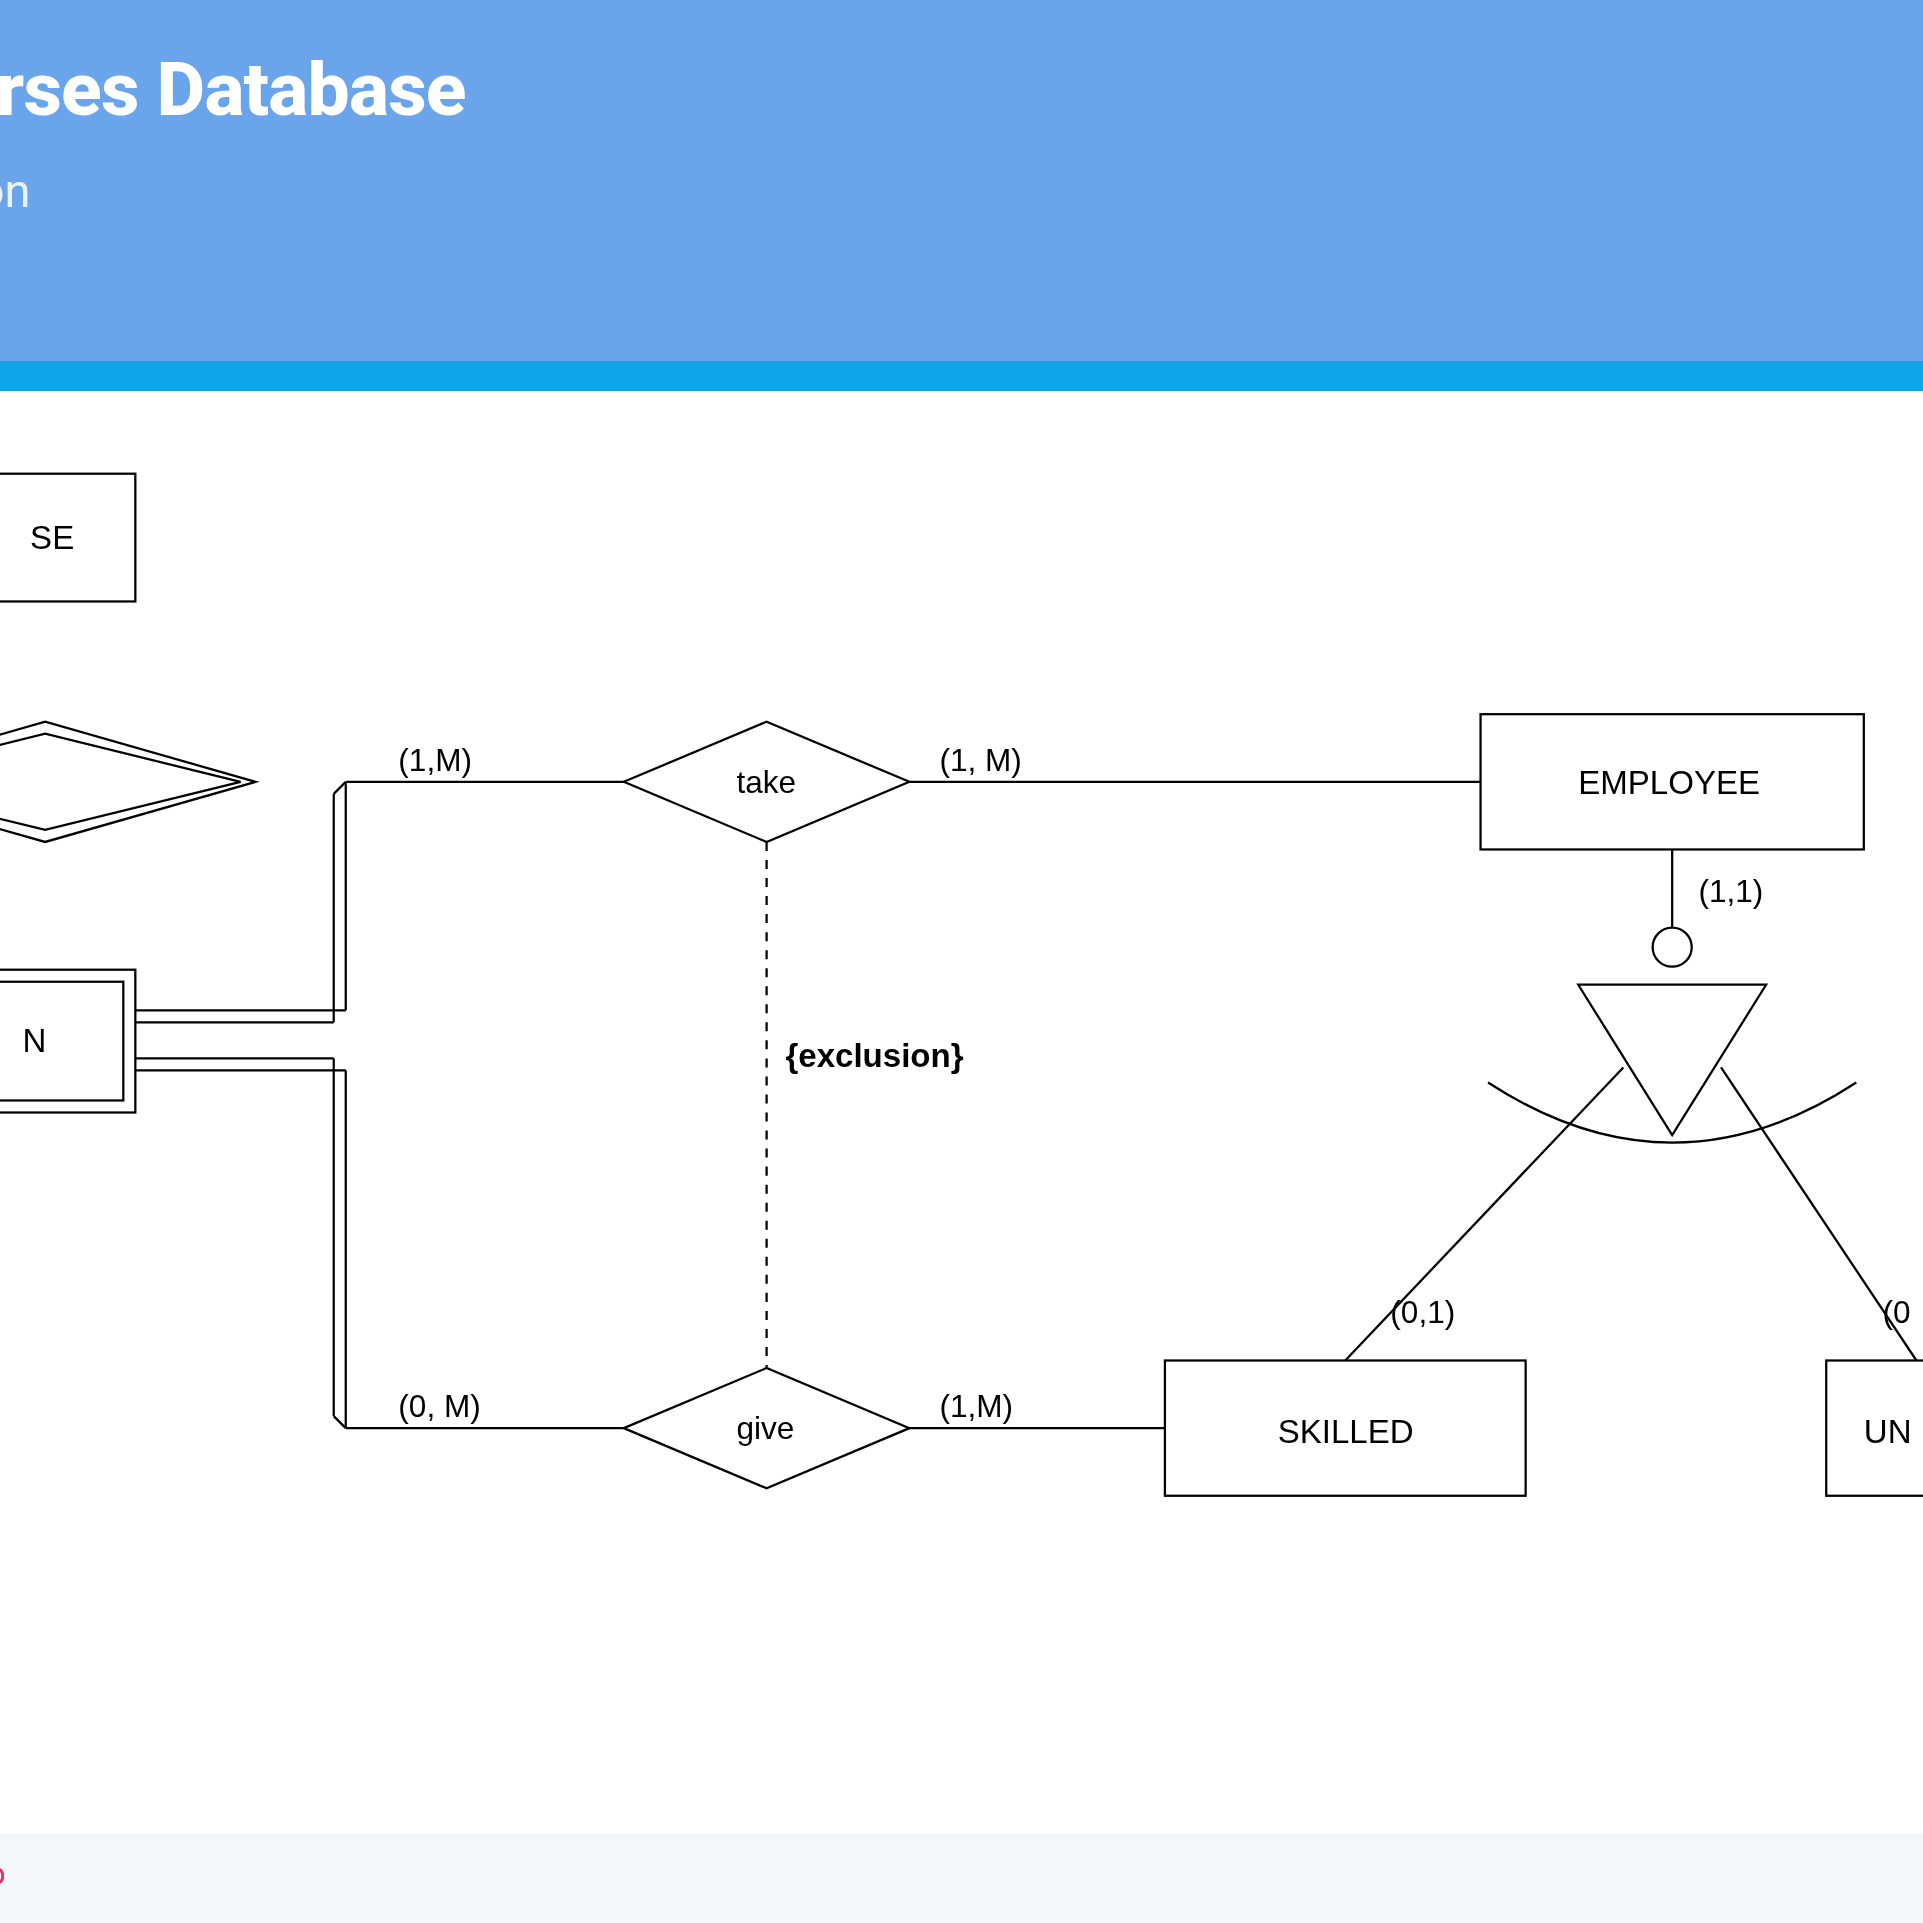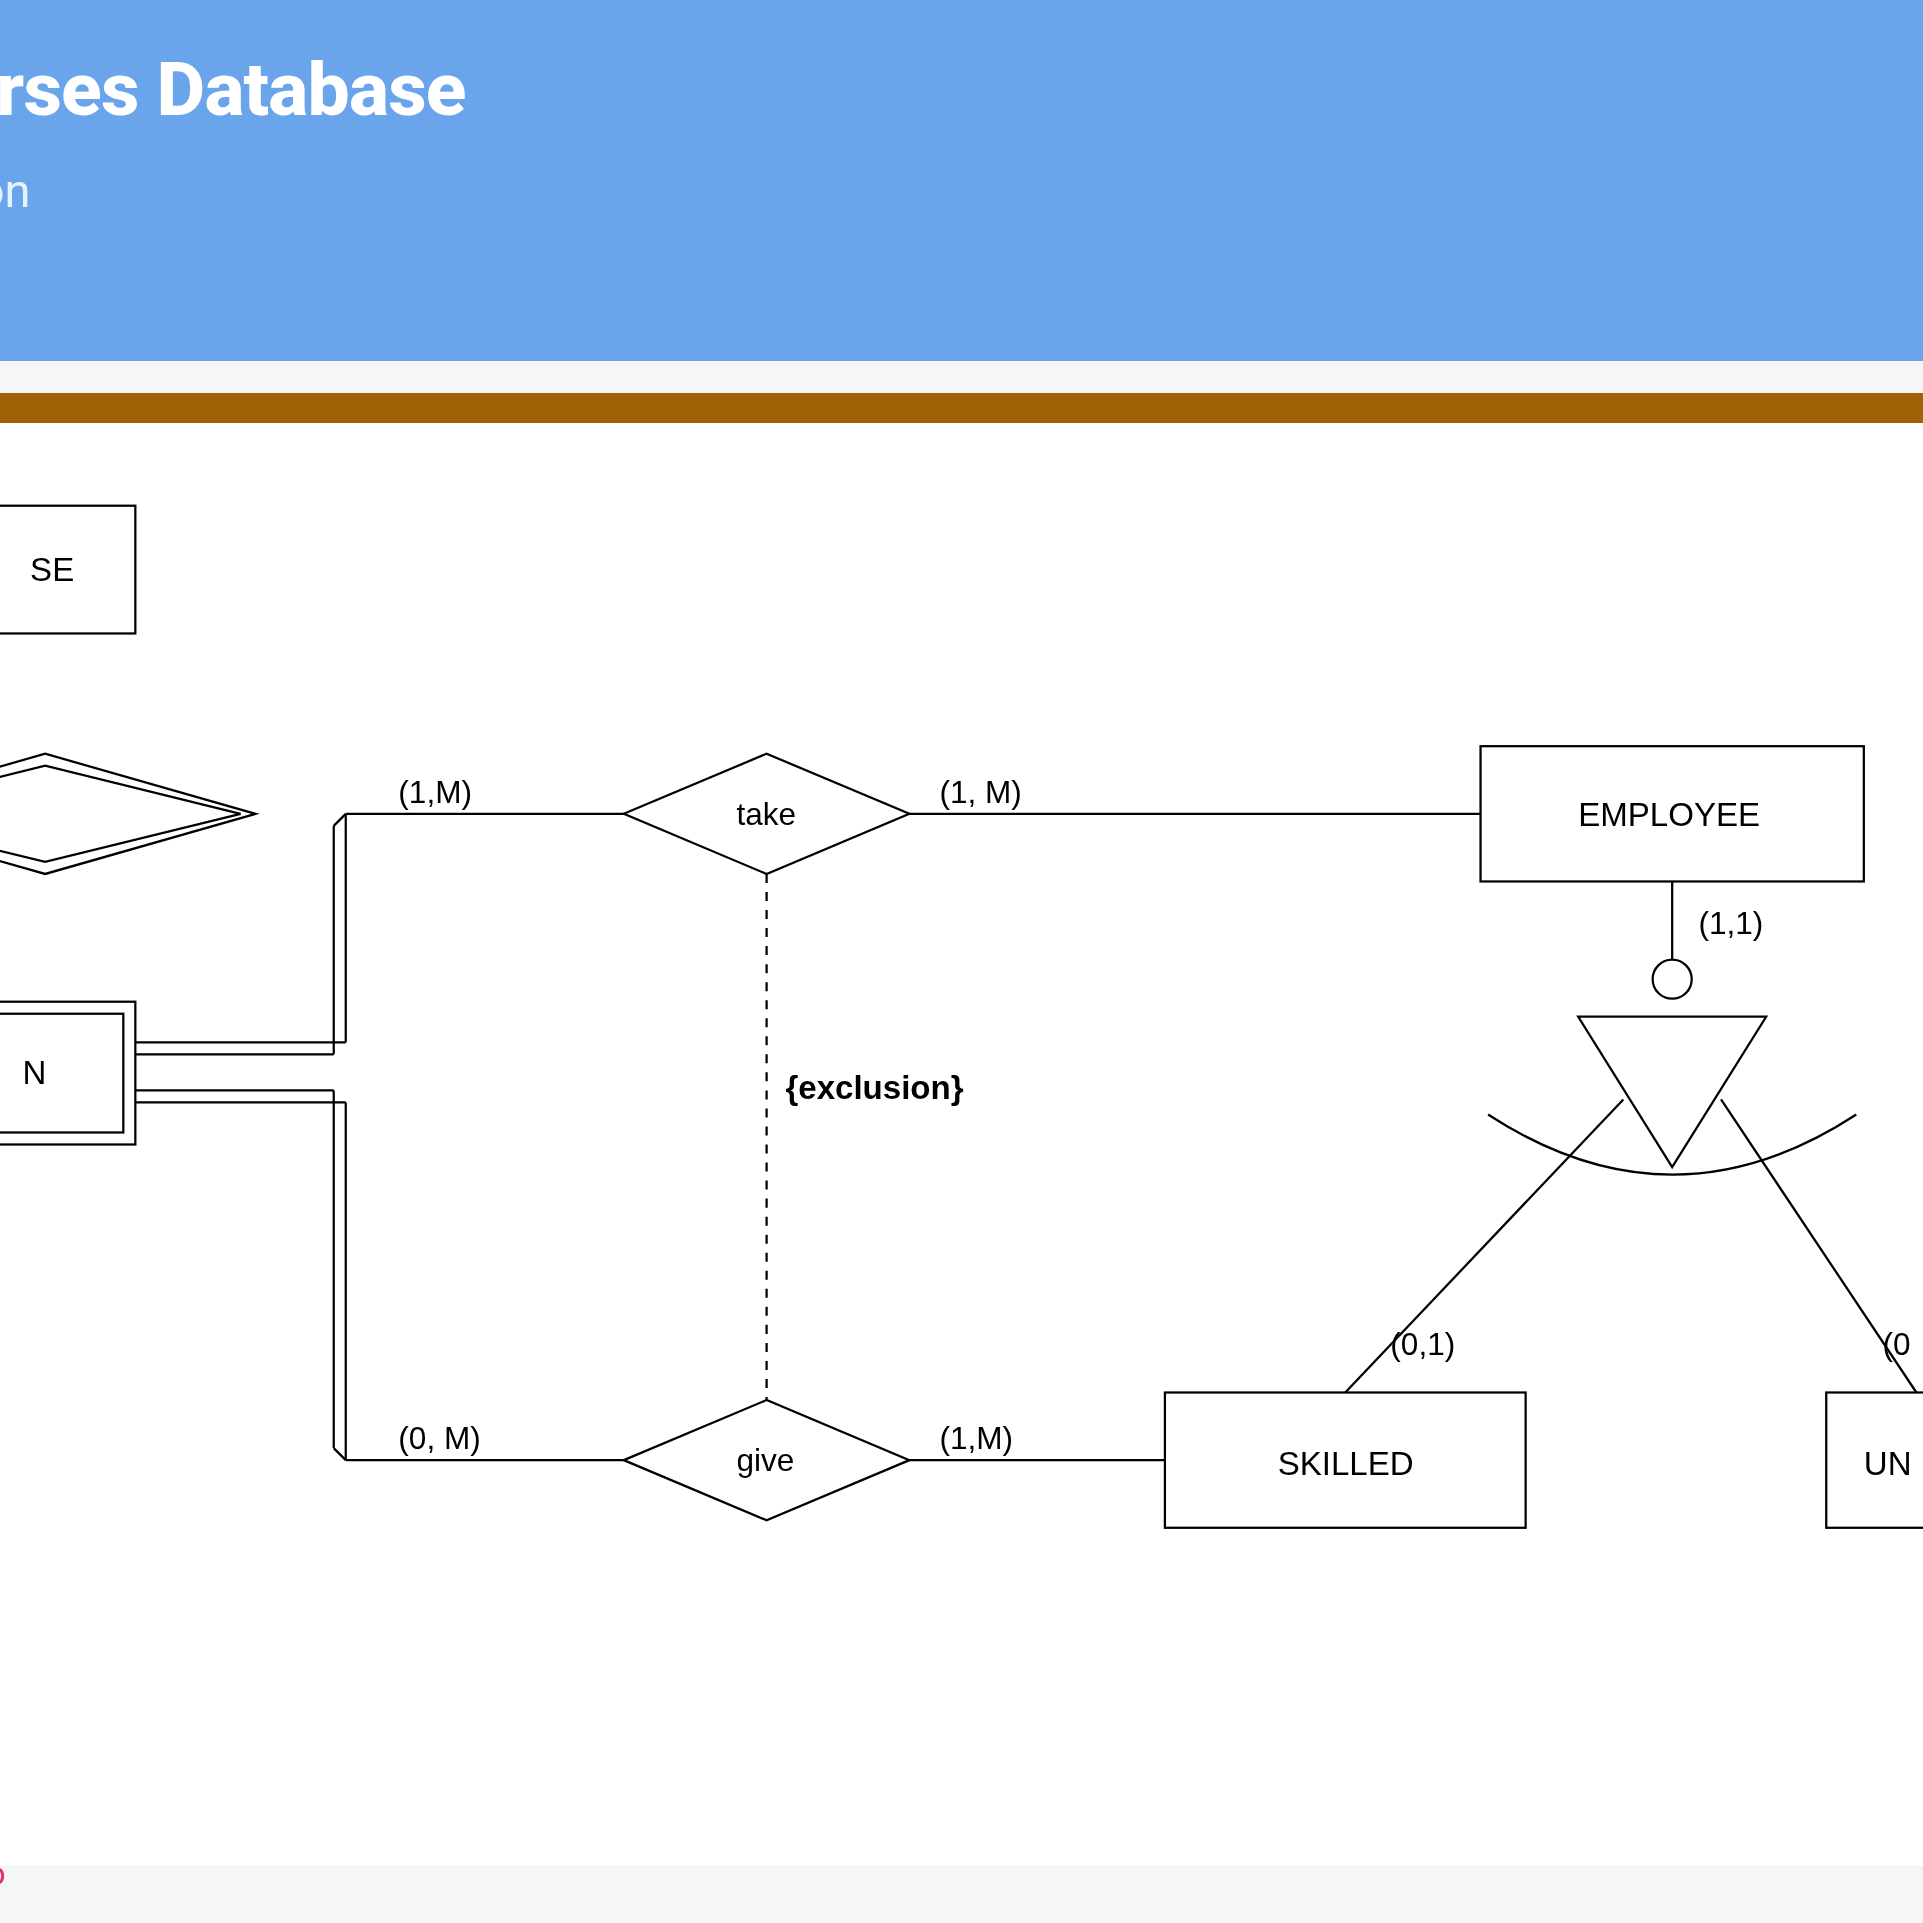--- a/index.html
+++ b/index.html
@@ -25,23 +25,22 @@
   }
   .header .sub {
     font-size: 47px;
     font-weight: 400;
     margin-top: 30px;
     margin-left: -90px;
     white-space: nowrap;
     color: #e9f1fb;
   }
   .canvas-wrap {
-    background: #a16207;
+    background: #0ea5e9;
     padding: 30px 0 0 0;
-    margin-top: 32px;
   }
   .canvas {
     background: #fff;
     margin: 0 0 0 -30px;
     width: 1984px;
     height: 1443px;
     position: relative;
     box-shadow: 0 0 3px rgba(0,0,0,0.05);
   }
   svg { position: absolute; top: 0; left: 0; }

